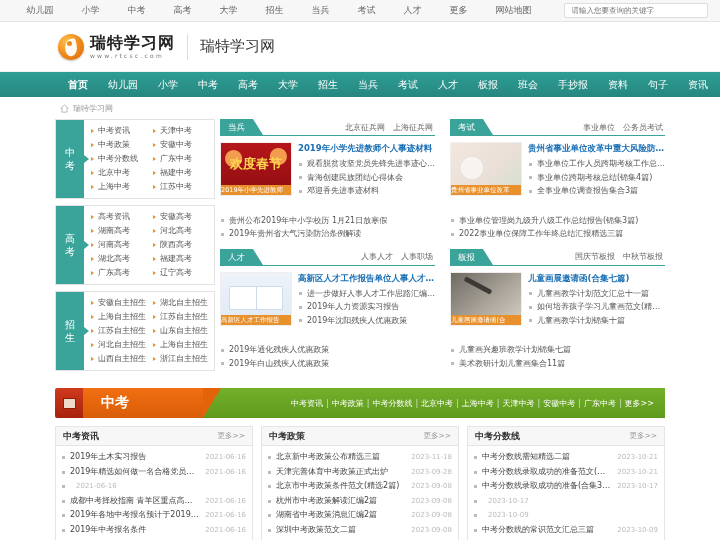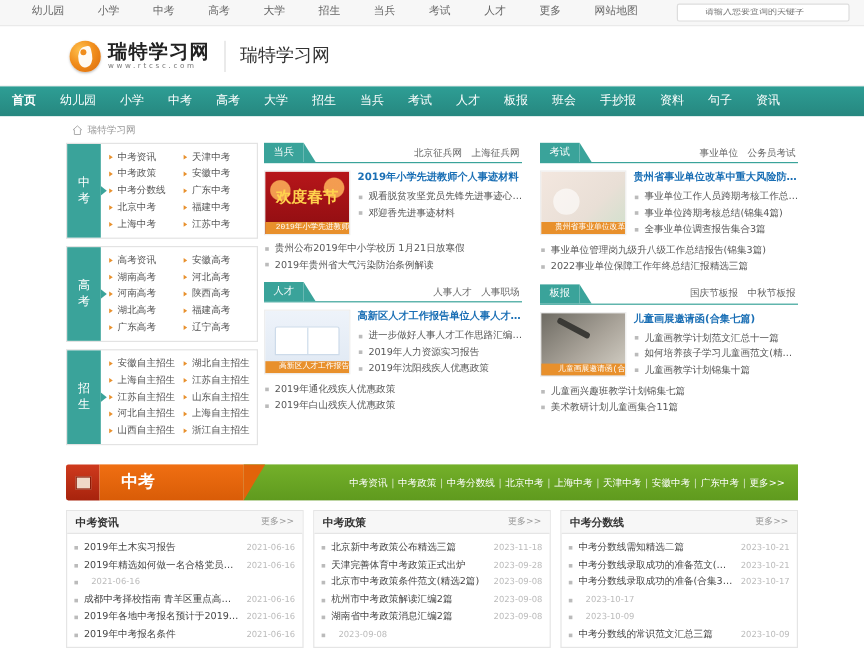--- a/index.html
+++ b/index.html
@@ -36,22 +36,22 @@
     margin-left: 18px;
     width: 144px; height: 15px;
     background: #fff;
     border: 1px solid #ddd;
     border-radius: 2px;
     display: flex; align-items: center;
   }
   .topbar .tsearch input {
     border: 0; outline: 0; background: transparent;
     font-size: 7.5px; color: #aaa;
-    width: 100%; padding: 0 23px;
-    font-family: Liberation Mono, monospace;
+    width: 100%; padding: 0 7px;
+    font-family: Liberation Serif, serif;
   }
 
   
   .header {
     height: 50px;
     display: flex;
     align-items: center;
     padding-left: 58px;
     background: #fff;
     border-bottom: 1px solid #f0f0f0;
@@ -92,20 +92,21 @@
     width: 1px; height: 26px; background: #ddd;
     margin: 0 12px;
   }
   .site-title { font-size: 15px; color: #333; }
 
   
   .mainnav {
     height: 25px;
     background: linear-gradient(#2e9e95, #26877f);
     display: flex; align-items: center;
+    padding-left: 58px;
   }
   .mainnav a {
     color: #fff; font-size: 10px;
     padding: 0 10px; line-height: 25px;
     white-space: nowrap;
   }
   .mainnav a.active { font-weight: bold; }
 
   
   .crumbs {
@@ -203,28 +204,27 @@
     padding-right: 2px;
   }
   .panel-body { padding-top: 6px; display: flex; }
   .thumb {
     width: 72px; height: 54px;
     position: relative;
     flex: 0 0 72px;
     margin-right: 6px;
     overflow: hidden;
     border: 1px solid #eee;
-    font-family: Liberation Mono, monospace;
   }
   .thumb .cap {
     position: absolute; left: 0; right: 0; bottom: 0;
     background: #e8902c;
     color: #fff; font-size: 6.5px;
     line-height: 10px;
-    text-align: right;
+    text-align: left;
     white-space: nowrap; overflow: hidden;
   }
   .thumb-festival {
     background:
       radial-gradient(circle at 18% 30%, rgba(255,180,90,.85) 0 8px, transparent 9px),
       radial-gradient(circle at 82% 26%, rgba(255,180,90,.85) 0 8px, transparent 9px),
       linear-gradient(#b7161a, #8d0d11);
   }
   .thumb-festival .ft {
     position: absolute; left: 0; right: 0; top: 12px;
@@ -271,21 +271,21 @@
     position: relative;
     white-space: nowrap; overflow: hidden; text-overflow: ellipsis;
   }
   .artlist li::before, .loose li::before {
     content: "";
     position: absolute; left: 1px; top: 5.5px;
     width: 3px; height: 3px;
     background: #bbb;
   }
   ul { margin: 0; padding: 0; }
-  .loose { margin-top: 4px; }
+  .loose { margin-top: 16px; }
 
   
   .banner {
     width: 610px; margin: 10px auto 0;
     height: 30px;
     display: flex; align-items: stretch;
     position: relative;
   }
   .banner-badge {
     width: 28px; background: linear-gradient(#cf3a1d,#a7230d);
@@ -497,20 +497,21 @@
       </div>
       <div class="panel-body">
         <div class="thumb thumb-festival">
           <div class="ft">欢度春节</div>
           <div class="cap">2019年小学先进教师</div>
         </div>
         <div class="artlist">
           <a class="lead">2019年小学先进教师个人事迹材料</a>
           <ul>
             <li>观看脱贫攻坚党员先锋先进事迹心得体</li>
+            <li>青海创建民族团结心得体会</li>
             <li>邓迎香先进事迹材料</li>
           </ul>
         </div>
       </div>
       <ul class="loose">
         <li>贵州公布2019年中小学校历 1月21日放寒假</li>
         <li>2019年贵州省大气污染防治条例解读</li>
       </ul>
     </div>
 
@@ -681,20 +682,21 @@
         </li>
         <li>
           <span class="ttl">杭州市中考政策解读汇编2篇</span>
           <span class="date">2023-09-08</span>
         </li>
         <li>
           <span class="ttl">湖南省中考政策消息汇编2篇</span>
           <span class="date">2023-09-08</span>
         </li>
         <li>
+          <span class="ttl">深圳中考政策范文二篇</span>
           <span class="date">2023-09-08</span>
         </li>
       </ul>
     </div>
     <div class="bcol">
       <div class="bcol-head">
         <span class="t">中考分数线</span>
         <a class="more">更多&gt;&gt;</a>
       </div>
       <ul class="bcol-body">

